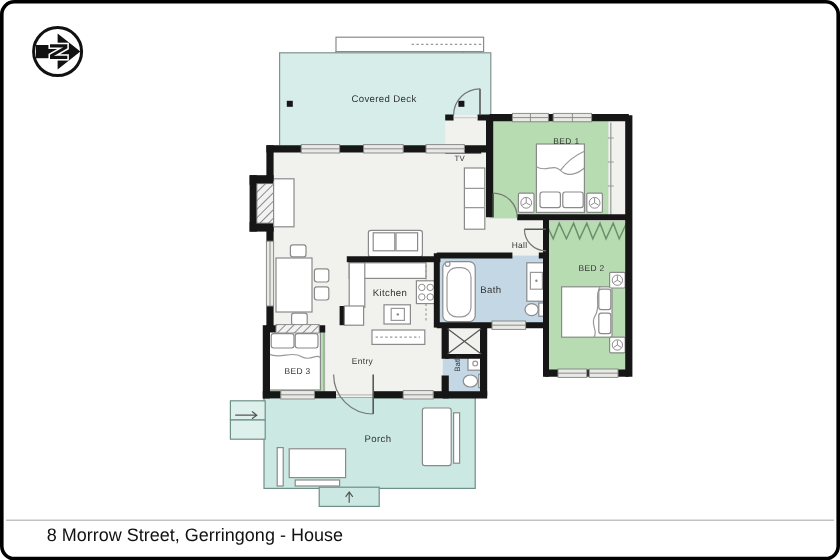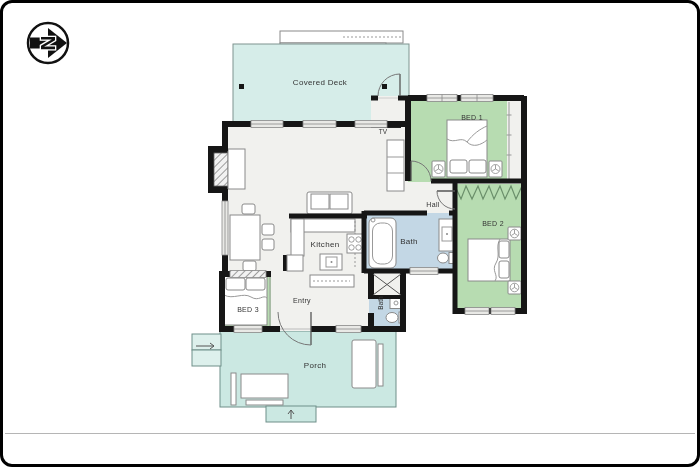--- a/index.html
+++ b/index.html
@@ -309,13 +309,14 @@
 
     <g>
       <circle cx="45" cy="40" r="20" fill="#fff" stroke="#111" stroke-width="2.5"></circle>
       <rect x="27" y="34.5" width="18" height="11" fill="#111"></rect>
       <polygon points="45,25 45,55 64,40" fill="#111"></polygon>
       <text x="45" y="40" transform="rotate(90 45 40)" text-anchor="middle" dominant-baseline="central" style="font-size:21px;font-weight:bold;fill:#111;stroke:#fff;stroke-width:2.5;paint-order:stroke;">N</text>
     </g>
   </svg>
 
   <div id="caption-divider"></div>
+  <div id="caption">8 Morrow Street, Gerringong - House</div>
 </div>
 
 </body></html>

